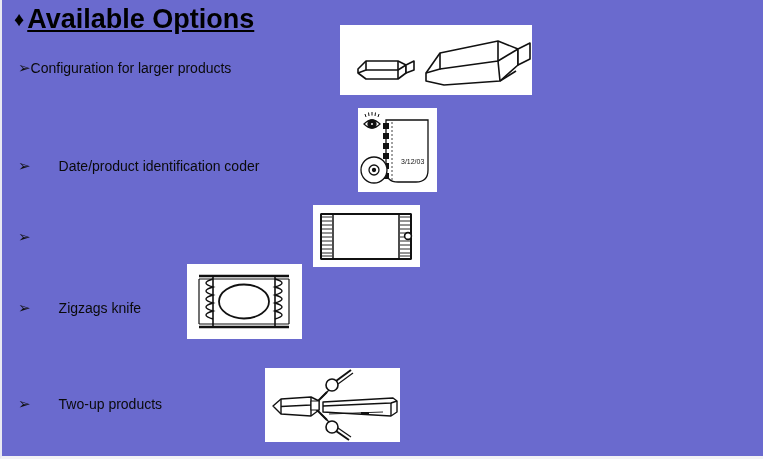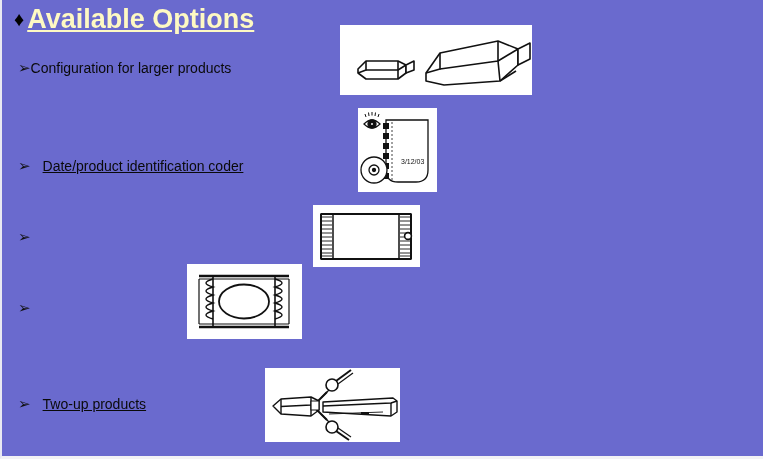--- a/index.html
+++ b/index.html
@@ -38,21 +38,21 @@
   .title-diamond {
     font-size: 20px;
     line-height: 1;
     color: #000000;
     margin-right: 3px;
     transform: translateY(-1px);
   }
   .title-text {
     font-size: 27px;
     font-weight: bold;
-    color: #fef9c3;
+    color: #000000;
     text-decoration: underline;
     text-underline-offset: 2px;
     letter-spacing: 0px;
   }
 
   
   .bullet {
     position: absolute;
     display: flex;
     align-items: baseline;
@@ -62,21 +62,21 @@
   }
   .bullet .arrow {
     font-size: 15px;
     line-height: 1;
     color: #111111;
   }
   .bullet .btext {
     font-size: 14px;
   }
   .bullet.tight .btext { margin-left: 0px; }
-  .bullet.loose .btext { margin-left: 12px; text-decoration: underline; }
+  .bullet.loose .btext { margin-left: 28px; }
 
   
   .pic {
     position: absolute;
     background: #ffffff;
     box-sizing: border-box;
     overflow: hidden;
   }
   .pic svg { display: block; width: 100%; height: 100%; }
 </style>
@@ -177,20 +177,21 @@
 
       <path d="M8 9 L98 9" stroke-width="2.2"></path>
       <path d="M8 54 L98 54" stroke-width="2.2"></path>
 
       <circle cx="95" cy="31" r="3.4" fill="#fff" stroke-width="1.6"></circle>
     </svg>
   </div>
 
   <div class="bullet loose" style="left:18px; top:300px;">
     <span class="arrow">➢</span>
+    <span class="btext">Zigzags knife</span>
   </div>
 
   <div class="pic" style="left:187px; top:264px; width:115px; height:75px;">
     <svg viewBox="0 0 115 75" xmlns="http://www.w3.org/2000/svg" fill="none" stroke="#111" stroke-width="1.5">
 
       <rect x="26" y="12" width="62" height="51" fill="#fff" stroke-width="1.6"></rect>
 
       <path d="M12 12 L102 12" stroke-width="2.4"></path>
       <path d="M12 63 L102 63" stroke-width="2.4"></path>
       <path d="M12 15 L102 15" stroke-width="1"></path>

